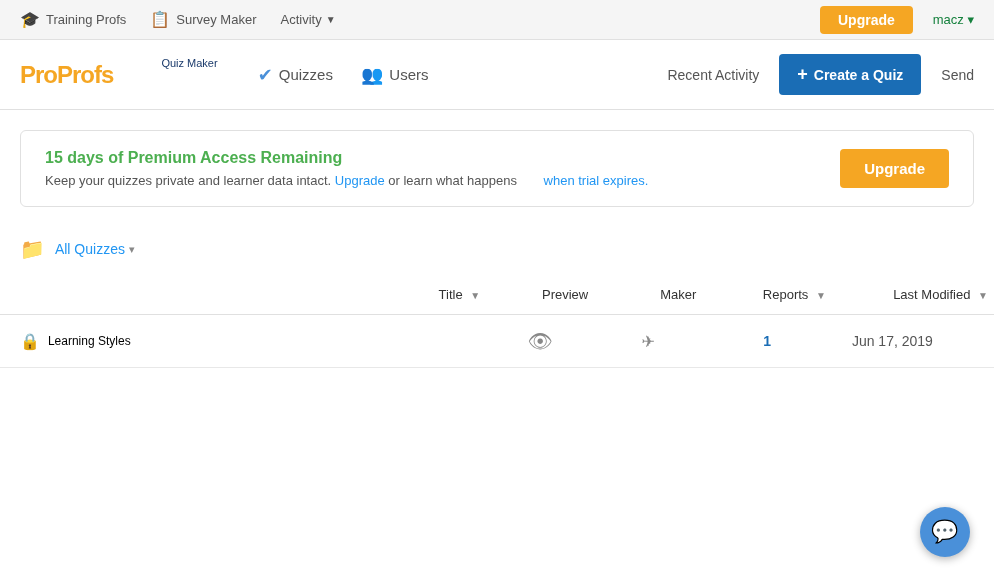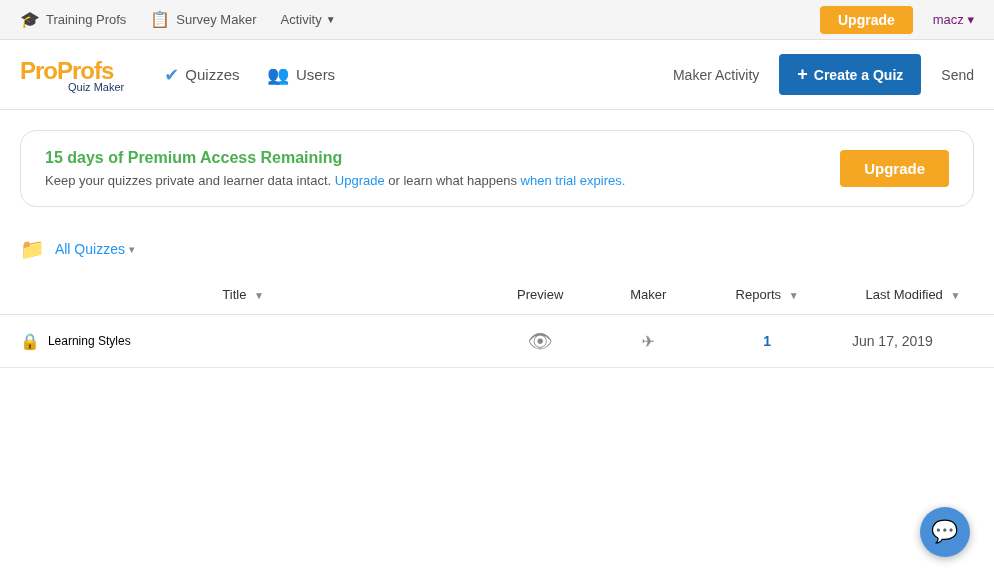--- a/index.html
+++ b/index.html
@@ -14,31 +14,31 @@
       display: flex; align-items: center; margin-right: 24px; cursor: pointer;
       color: #555; font-size: 13px; text-decoration: none;
     }
     .top-nav-item .nav-icon { margin-right: 6px; font-size: 16px; color: #888; }
     .top-nav-spacer { flex: 1; }
     .upgrade-btn {
       background: #f5a623; color: #fff; border: none; border-radius: 4px;
       padding: 6px 18px; font-size: 14px; font-weight: bold; cursor: pointer;
     }
     .user-menu {
-      margin-left: 20px; color: #701a75; cursor: pointer; font-size: 13px;
+      margin-left: 20px; color: #15803d; cursor: pointer; font-size: 13px;
     }
     .products-item { display: flex; align-items: center; }
     .products-arrow { margin-left: 4px; font-size: 10px; }
 
     
     .header-bar {
       display: flex; align-items: center; padding: 0 20px; height: 70px;
       border-bottom: 1px solid #e0e0e0;
     }
-    .logo-container { display: flex; flex-direction: column; margin-right: 40px; }
+    .logo-container { display: flex; flex-direction: row; margin-right: 40px; }
     .logo-text-top { font-size: 24px; font-weight: bold; color: #1a3a6b; letter-spacing: -1px; }
     .logo-text-top span { color: #f5a623; }
     .logo-text-bottom { font-size: 11px; color: #1a3a6b; margin-top: -4px; margin-left: 48px; }
     .header-nav { display: flex; align-items: center; }
     .header-nav-item {
       display: flex; align-items: center; margin-right: 28px;
       color: #555; font-size: 15px; cursor: pointer; text-decoration: none;
     }
     .header-nav-item .check-icon { color: #4a90d9; margin-right: 6px; font-size: 18px; }
     .header-nav-item .users-icon { color: #888; margin-right: 6px; font-size: 18px; }
@@ -51,50 +51,50 @@
       padding: 10px 18px; font-size: 14px; font-weight: bold; cursor: pointer;
       display: flex; align-items: center;
     }
     .create-quiz-btn .plus-icon { font-size: 18px; margin-right: 6px; }
     .help-link {
       margin-left: 20px; color: #555; font-size: 14px; cursor: pointer;
     }
 
     
     .banner {
-      margin: 20px 20px; border: 1px solid #e0e0e0; border-radius: 16px;
-      padding: 18px 24px; display: flex; align-items: center; justify-content: space-between;
+      margin: 20px 20px; border: 1px solid #e0e0e0; border-radius: 6px;
+      padding: 18px 24px; display: flex; justify-content: space-between;
       background: #fff;
     }
     .banner-left {}
     .banner-title { color: #4caf50; font-size: 16px; font-weight: bold; margin-bottom: 6px; }
     .banner-desc { color: #555; font-size: 13px; }
     .banner-desc a { color: #2196f3; text-decoration: none; }
-    .banner-desc a.expires { color: #2196f3; }
+    .banner-desc a.expires { color: #2196f3; margin-left: 23px; }
     .banner-upgrade-btn {
       background: #f5a623; color: #fff; border: none; border-radius: 4px;
       padding: 10px 24px; font-size: 15px; font-weight: bold; cursor: pointer; white-space: nowrap;
     }
 
     
     .quizzes-selector {
       display: flex; align-items: center; padding: 10px 20px; margin-top: 4px;
     }
     .folder-icon { font-size: 20px; color: #666; margin-right: 10px; }
     .all-quizzes-btn {
       color: #2196f3; font-size: 14px; cursor: pointer; background: none; border: none;
       display: flex; align-items: center;
     }
     .all-quizzes-btn .dropdown-arrow { margin-left: 4px; font-size: 11px; color: #888; }
 
     
     .quiz-table { width: 100%; border-collapse: collapse; margin-top: 4px; }
     .quiz-table thead tr { border-bottom: 1px solid #e0e0e0; }
     .quiz-table th {
-      padding: 12px 20px; text-align: center; color: #333; font-size: 13px; font-weight: normal;
+      padding: 12px 6px; text-align: right; color: #333; font-size: 13px; font-weight: normal;
     }
     .quiz-table th .sort-arrow { margin-left: 4px; color: #888; font-size: 10px; }
     .th-title { width: 45%; }
     .th-preview { width: 10%; text-align: center; }
     .th-send { width: 10%; text-align: center; }
     .th-reports { width: 12%; color: #1a6db5; font-weight: bold; }
     .th-lastmod { width: 15%; color: #1a6db5; font-weight: bold; }
     .quiz-table tbody tr { border-bottom: 1px solid #e8e8e8; }
     .quiz-table tbody td { padding: 14px 20px; font-size: 14px; }
     .td-title { display: flex; align-items: center; }
@@ -150,21 +150,21 @@
     <a class="header-nav-item">
       <span class="check-icon">✔</span>
       <span>Quizzes</span>
     </a>
     <a class="header-nav-item">
       <span class="users-icon">👥</span>
       <span>Users</span>
     </a>
   </div>
   <div class="header-spacer"></div>
-  <a class="recent-activity-link">Maker Activity</a>
+  <a class="recent-activity-link">Recent Activity</a>
   <button class="create-quiz-btn">
     <span class="plus-icon">+</span>
     <span>Create a Quiz</span>
   </button>
   <a class="help-link">Send</a>
 </div>
 
 <div class="banner">
   <div class="banner-left">
     <div class="banner-title">15 days of Premium Access Remaining</div>

